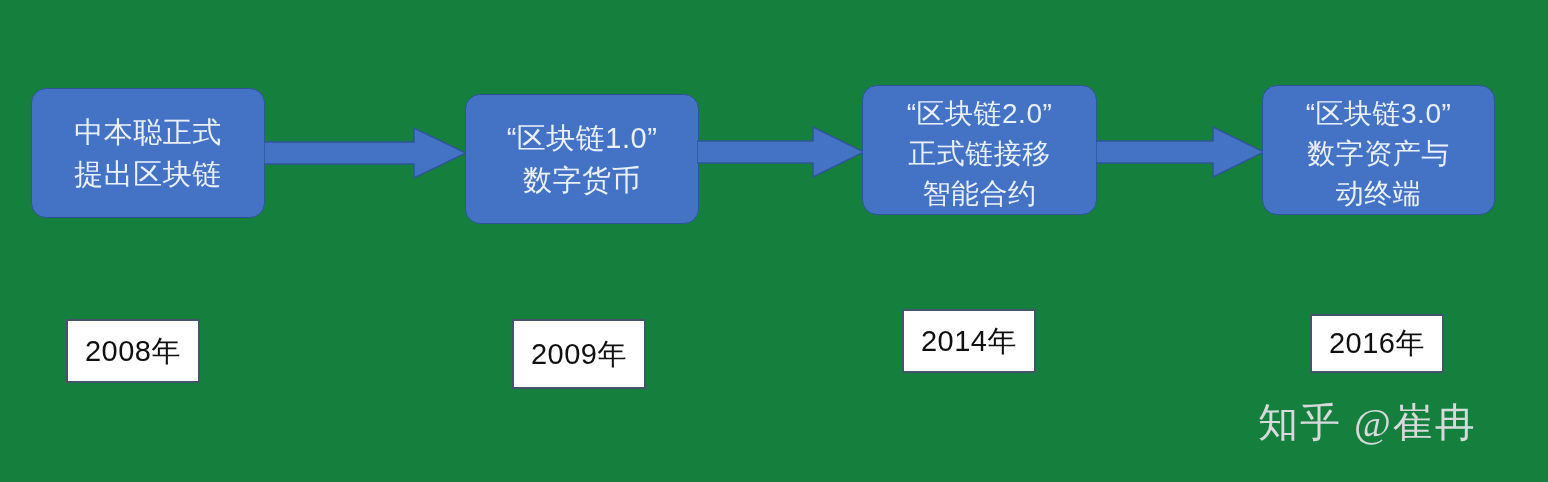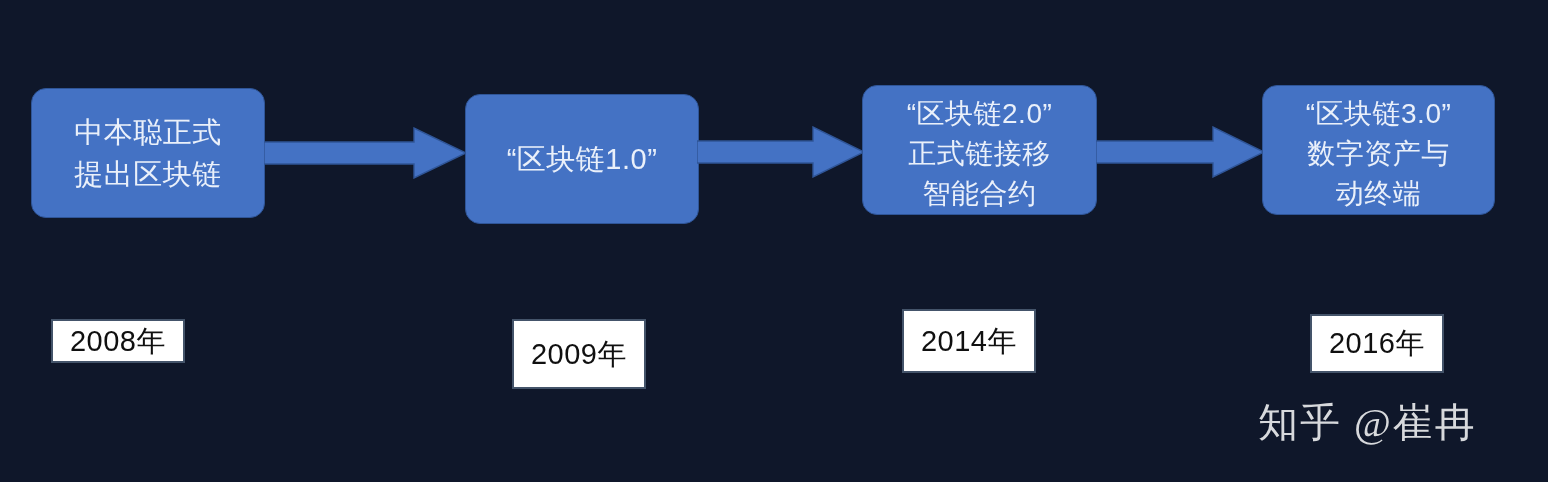--- a/index.html
+++ b/index.html
@@ -8,21 +8,21 @@
     padding: 0;
     background: #ffffff;
   }
   body {
     font-family: "Liberation Sans", "DejaVu Sans", sans-serif;
   }
   #canvas {
     position: relative;
     width: 1548px;
     height: 482px;
-    background: #0f172a;
+    background: #15803d;
     overflow: hidden;
   }
 
   
   .node {
     position: absolute;
     box-sizing: border-box;
     background: #4472C4;
     border: 1px solid #2F5597;
     border-radius: 15px;
@@ -95,20 +95,21 @@
     <span class="line">中本聪正式</span>
     <span class="line">提出区块链</span>
   </div>
 
   <svg class="arrow" style="left:264px; top:127px;" width="203" height="52" viewBox="0 0 203 52">
     <polygon points="0,15 150,15 150,1 202,26 150,51 150,37 0,37" fill="#4472C4" stroke="#2F5597" stroke-width="1.4" stroke-linejoin="miter"></polygon>
   </svg>
 
   <div class="node two-line" style="left:465px; top:94px; width:234px; height:130px;">
     <span class="line">“区块链1.0”</span>
+    <span class="line">数字货币</span>
   </div>
 
   <svg class="arrow" style="left:697px; top:126px;" width="168" height="52" viewBox="0 0 168 52">
     <polygon points="0,15 116,15 116,1 167,26 116,51 116,37 0,37" fill="#4472C4" stroke="#2F5597" stroke-width="1.4" stroke-linejoin="miter"></polygon>
   </svg>
 
   <div class="node three-line" style="left:862px; top:85px; width:235px; height:130px;">
     <span class="line">“区块链2.0”</span>
     <span class="line">正式链接移</span>
     <span class="line">智能合约</span>
@@ -117,21 +118,21 @@
   <svg class="arrow" style="left:1096px; top:126px;" width="169" height="52" viewBox="0 0 169 52">
     <polygon points="0,15 117,15 117,1 168,26 117,51 117,37 0,37" fill="#4472C4" stroke="#2F5597" stroke-width="1.4" stroke-linejoin="miter"></polygon>
   </svg>
 
   <div class="node three-line" style="left:1262px; top:85px; width:233px; height:130px;">
     <span class="line">“区块链3.0”</span>
     <span class="line">数字资产与</span>
     <span class="line">动终端</span>
   </div>
 
-  <div class="year-box" style="left:51px; top:319px; width:134px; height:44px;">
+  <div class="year-box" style="left:66px; top:319px; width:134px; height:64px;">
     <span>2008年</span>
   </div>
 
   <div class="year-box" style="left:512px; top:319px; width:134px; height:70px;">
     <span>2009年</span>
   </div>
 
   <div class="year-box" style="left:902px; top:309px; width:134px; height:64px;">
     <span>2014年</span>
   </div>

